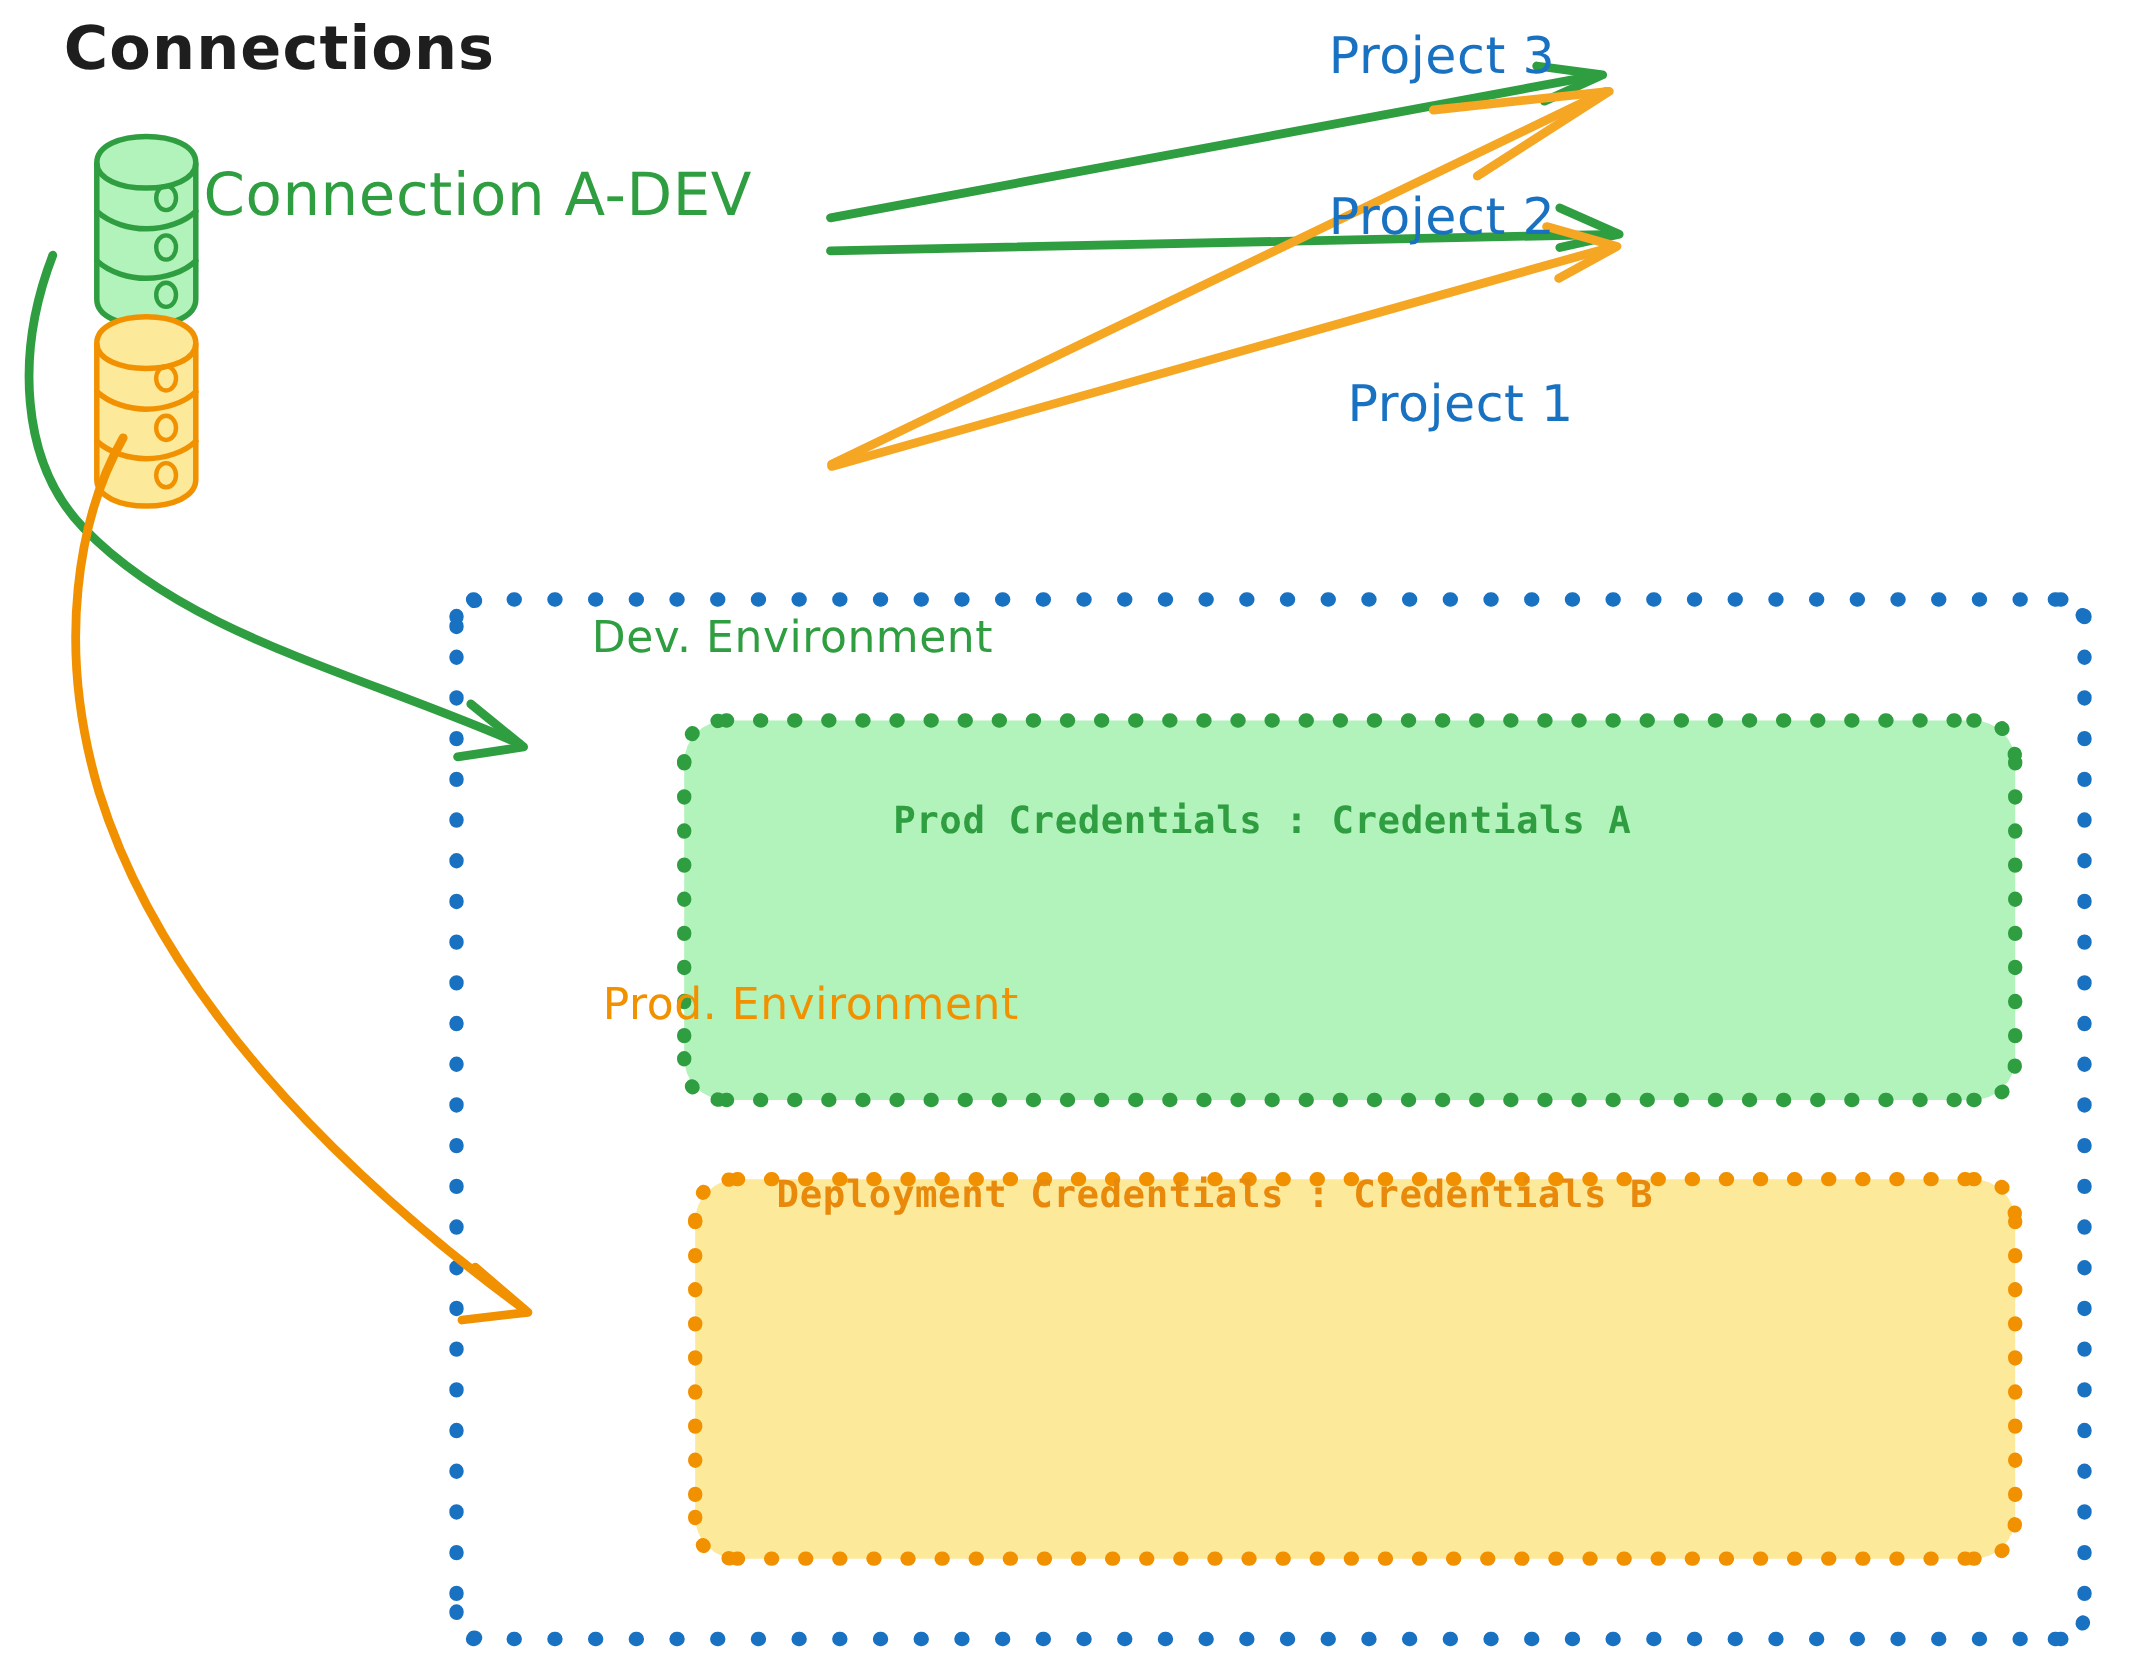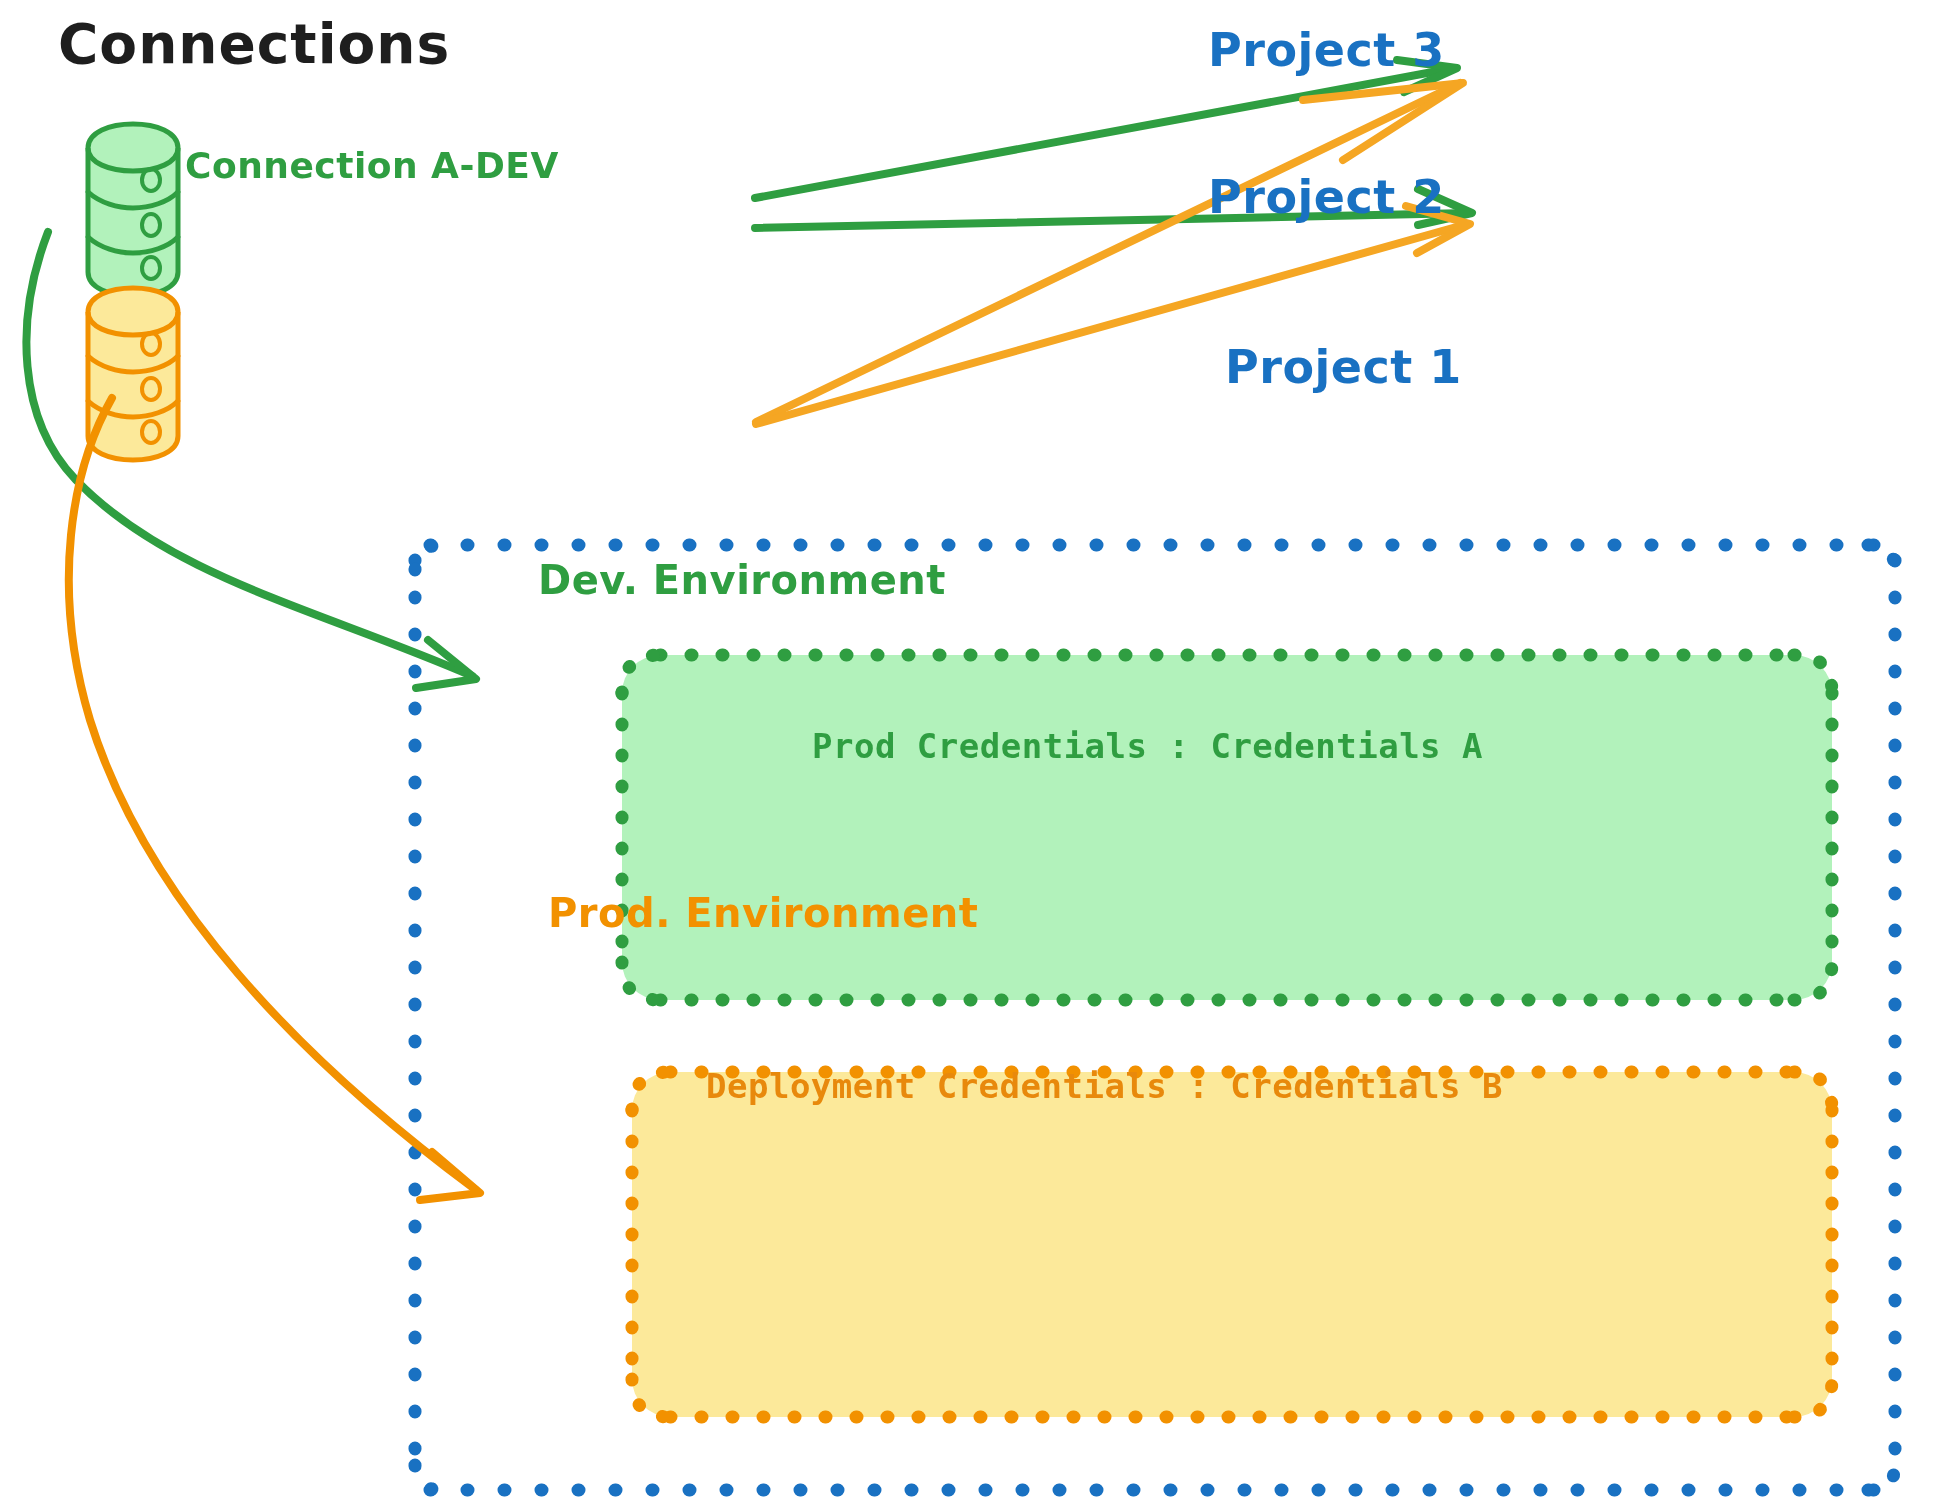--- a/index.html
+++ b/index.html
@@ -24,40 +24,40 @@
     width: 1948px;
     height: 1506px;
   }
   .lbl {
     position: absolute;
     white-space: nowrap;
     font-family: "DejaVu Sans", sans-serif;
   }
   .handwrite {
     font-family: "DejaVu Sans", sans-serif;
-    font-weight: 700;
+    font-weight: 400;
     letter-spacing: 0.5px;
   }
   .mono {
     font-family: "DejaVu Sans Mono", monospace;
     font-weight: 700;
     letter-spacing: 0.5px;
   }
   #title-connections {
     left: 58px;
     top: 12px;
     font-size: 55px;
     color: #1e1e1e;
     font-weight: 700;
     letter-spacing: 1px;
   }
   #label-conn-a {
     left: 185px;
     top: 145px;
-    font-size: 36px;
+    font-size: 54px;
     color: #2f9e41;
   }
   #label-conn-b {
     left: 178px;
     top: 310px;
     font-size: 42px;
     color: #f29100;
   }
   #label-project3 {
     left: 1208px;

